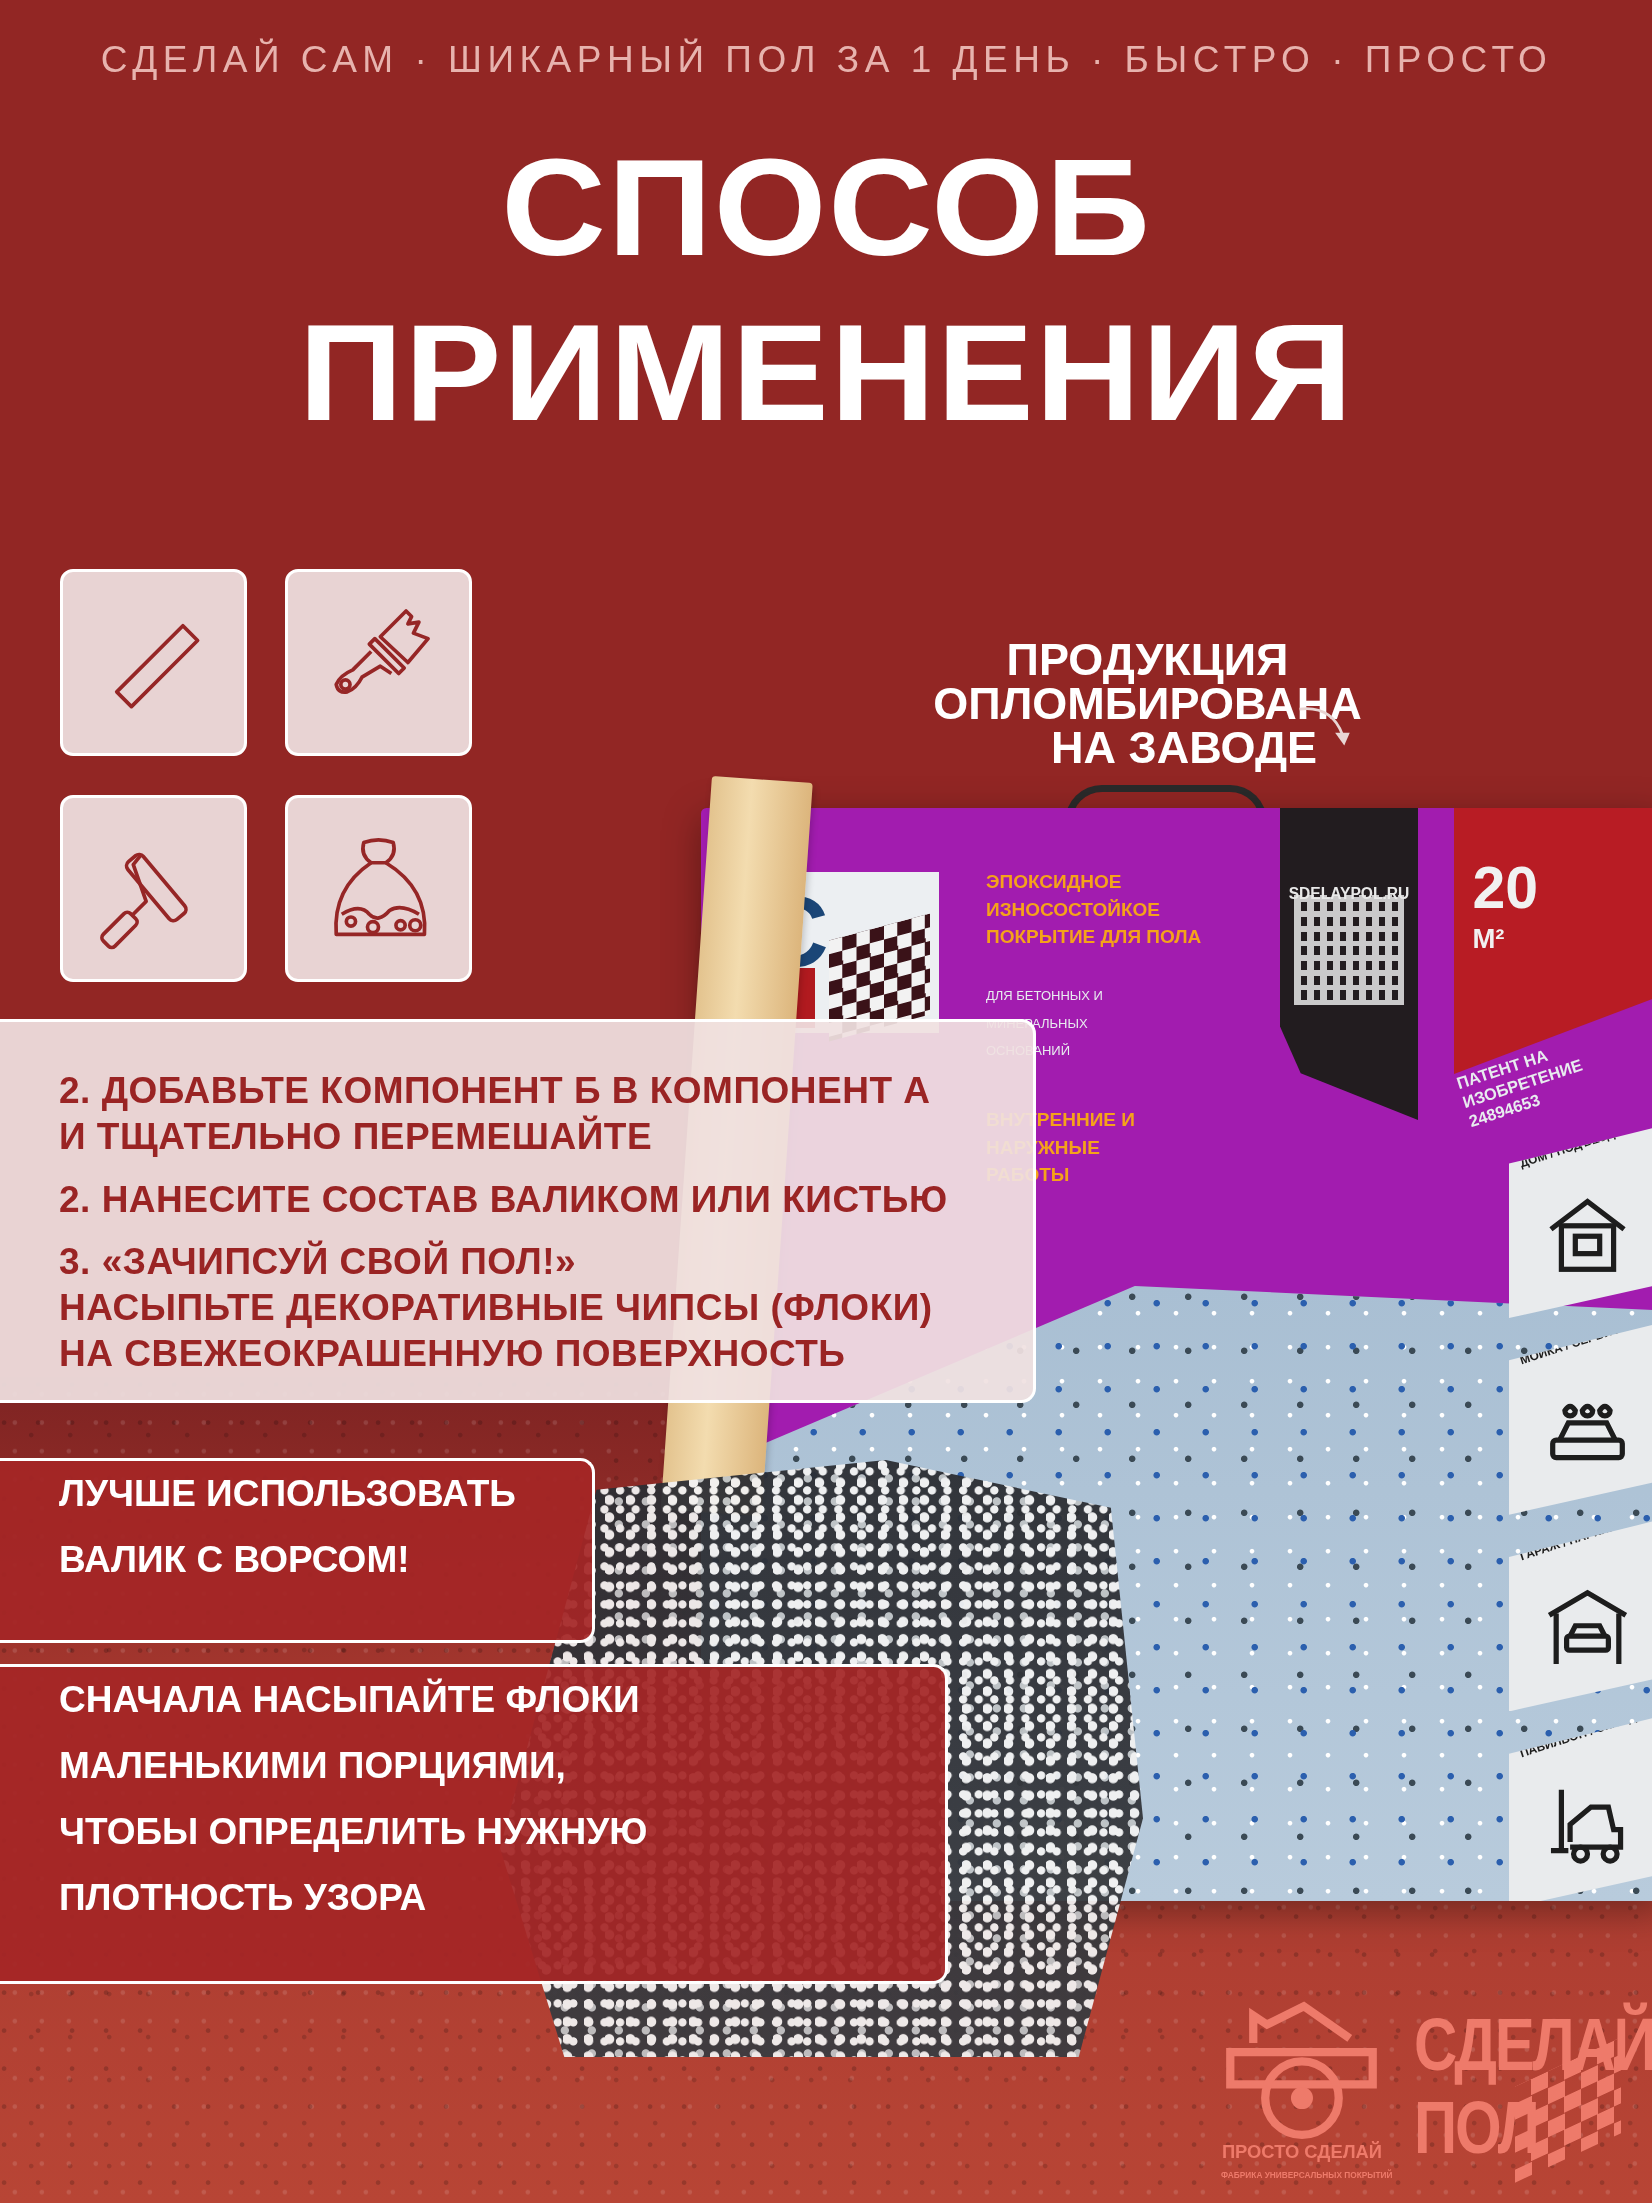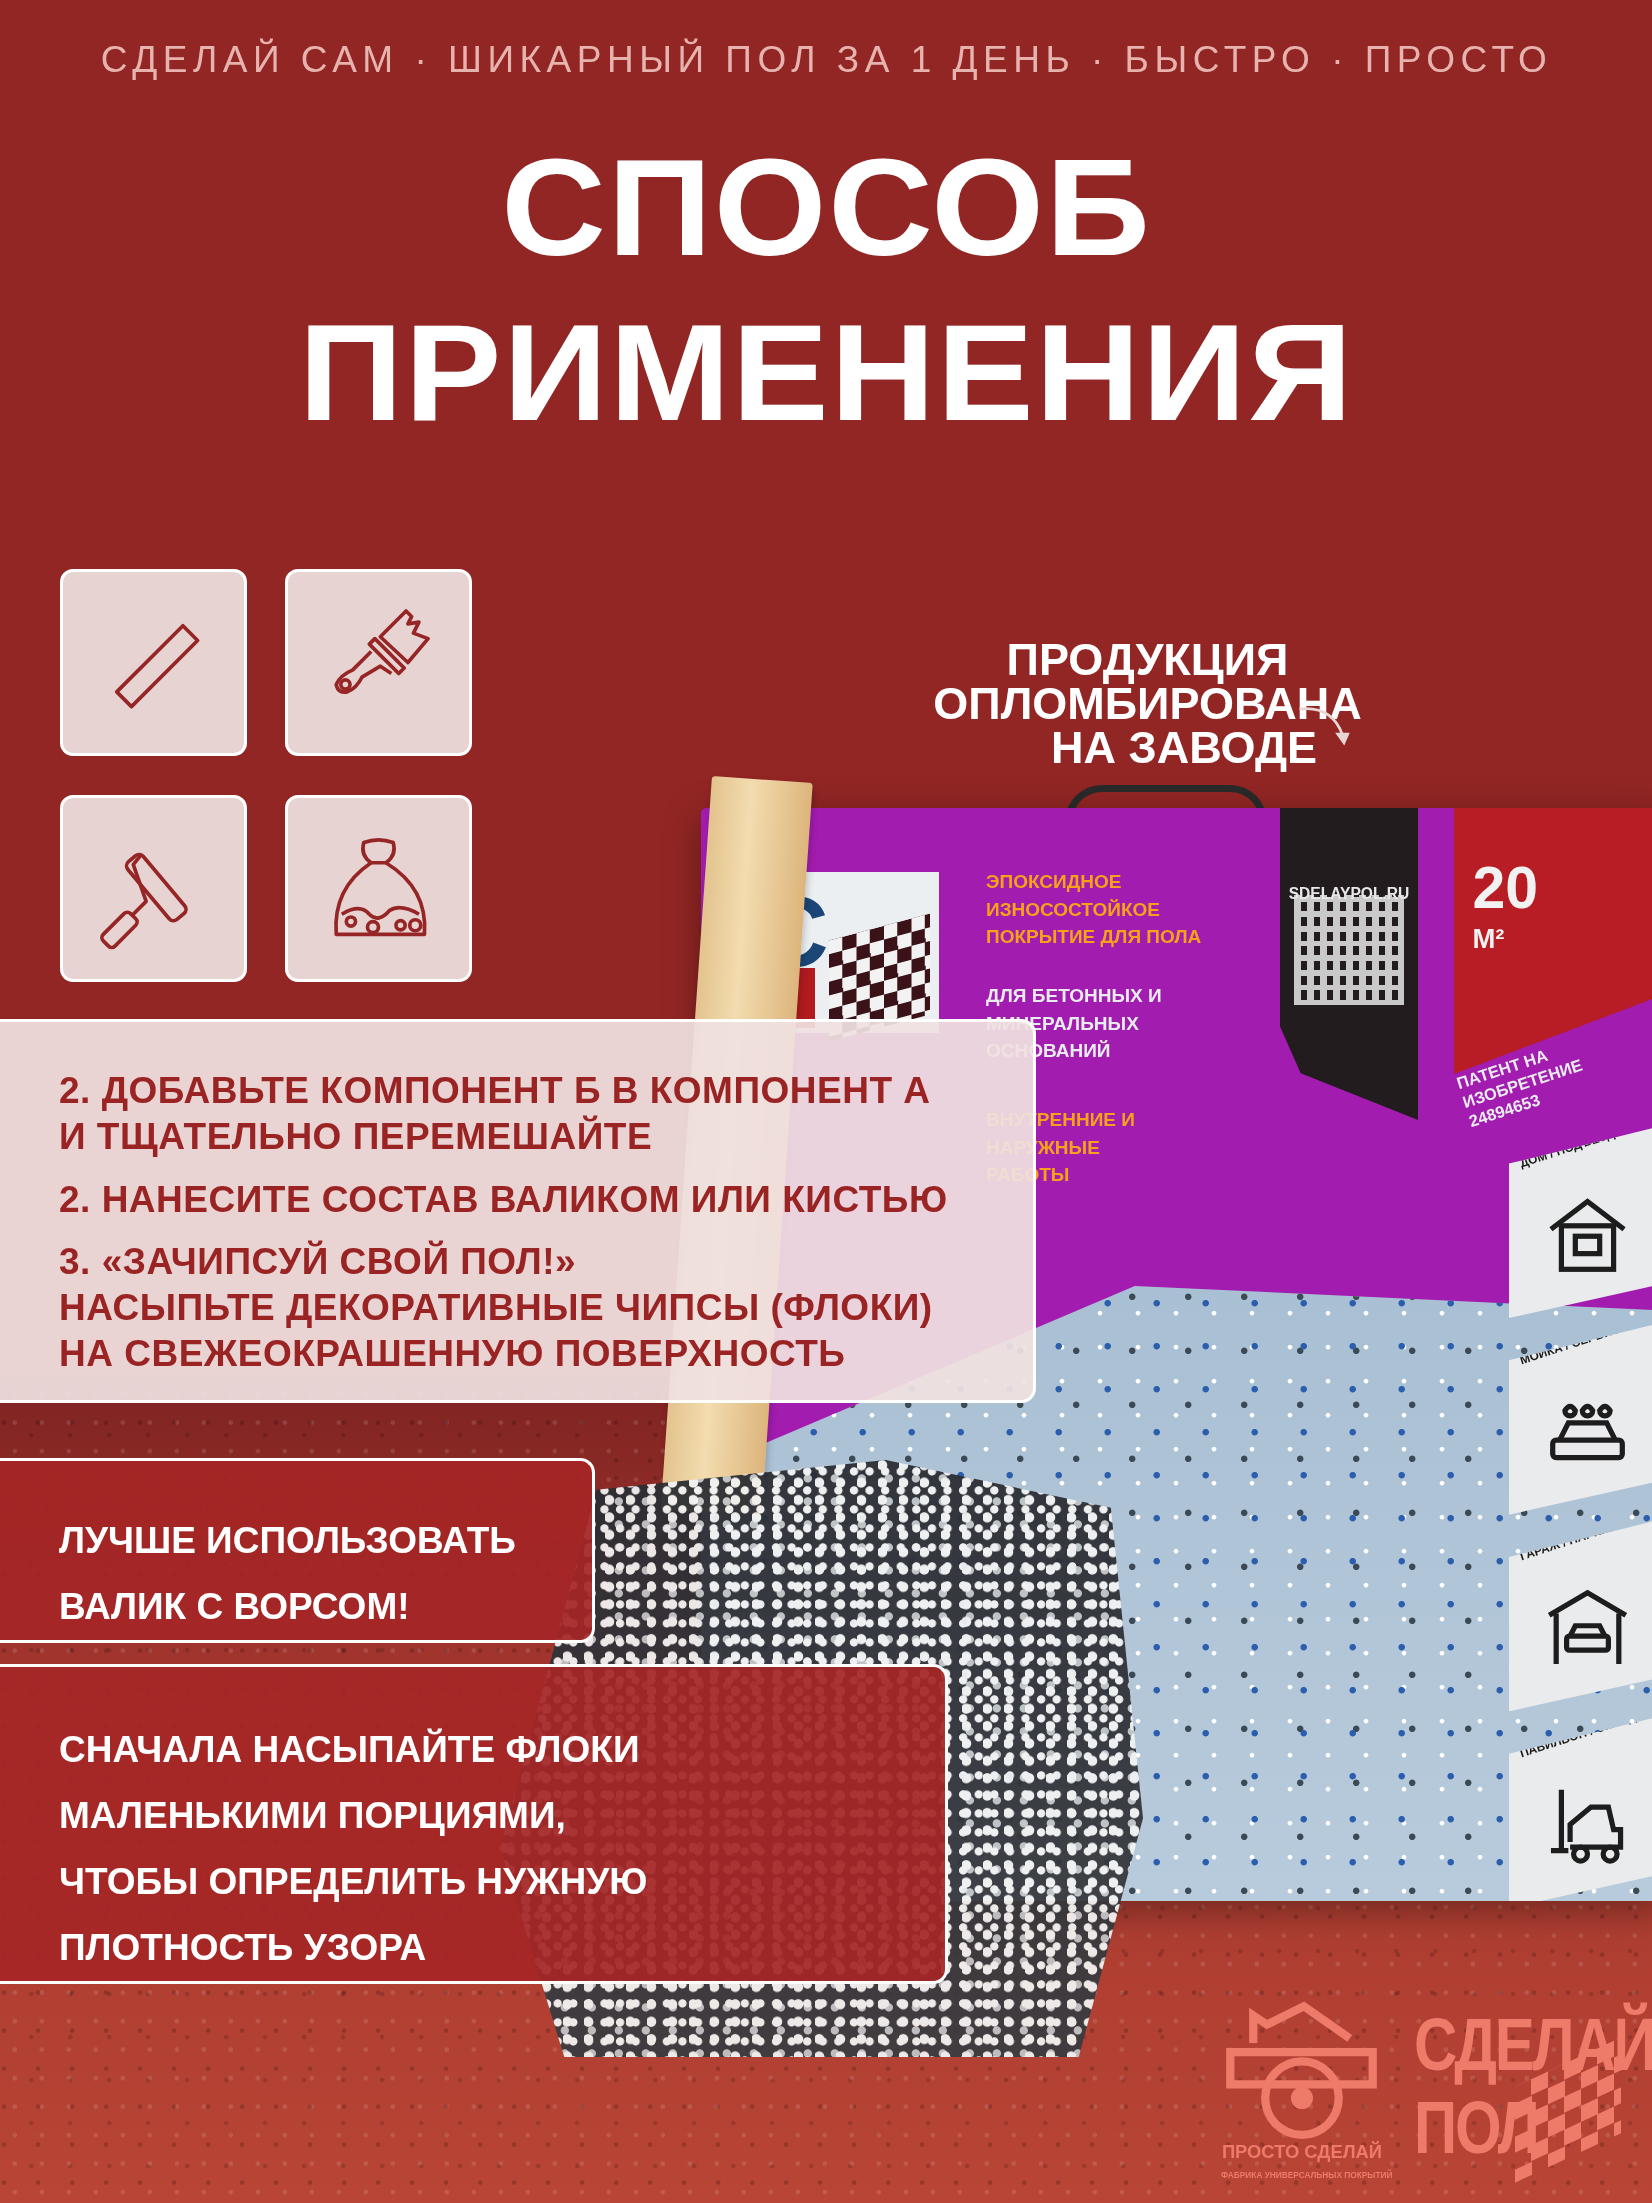--- a/index.html
+++ b/index.html
@@ -76,21 +76,21 @@
       position: absolute; right: 9.2px; top: 55px; width: 101px; height: 101px;
       background: repeating-conic-gradient(#3a1218 0 25%, #f2f2f2 0 50%) 0 0/27.5px 27.5px;
       transform: skewY(-15deg);
     }
     .box-orange {
       position: absolute; left: 285px; top: 60px; width: 303px;
       font-size: 19px; font-weight: 700; color: #f5a21a; line-height: 27.5px;
     }
     .box-white {
       position: absolute; left: 285px; top: 174px; width: 275px;
-      font-size: 19px; font-weight: 700; color: #e8ecef; line-height: 27.5px;
+      font-size: 13px; font-weight: 400; color: #e8ecef; line-height: 27.5px;
     }
     .box-orange2 {
       position: absolute; left: 285px; top: 298px; width: 275px;
       font-size: 19px; font-weight: 700; color: #f5a21a; line-height: 27.5px;
     }
     .box-qr-panel {
       position: absolute; left: 579px; top: 0; width: 138px; height: 312px;
       background: #221c1f;
       clip-path: polygon(0 0, 100% 0, 100% 100%, 15% 85%, 0 70%);
     }
@@ -155,21 +155,21 @@
       letter-spacing: 0.5px;
     }
     .instructions .step { margin-bottom: 16.5px; }
     .instructions .step span { white-space: nowrap; display: block; }
     .instructions .bold { font-weight: 900; }
 
     .tip {
       position: absolute; left: 0; background: rgba(165, 38, 38, 0.93);
       border: 3.7px solid #fff; border-left: none; border-radius: 0 14.7px 14.7px 0;
       color: #fff; font-size: 37px; font-weight: 700; line-height: 66px;
-      padding-left: 59px; display: flex; flex-direction: column; justify-content: flex-end;
+      padding-left: 59px; display: flex; flex-direction: column; justify-content: flex-start;
     }
     .tip.t1 { top: 1458px; width: 595px; height: 185px; }
     .tip.t2 { top: 1664px; width: 948px; height: 320px; }
 
     
     .logo-prosto { position: absolute; left: 1221px; top: 1997px; width: 161px; height: 170px; }
     .logo-prosto .fab { position: absolute; left: 0; top: 173px; width: 184px; font-size: 8.3px; font-weight: 700; color: #ee7a6a; text-align: left; }
     .logo-sdelay { position: absolute; left: 1414px; top: 2007px; width: 207px; height: 156px; }
     .logo-sdelay .w1 { position: absolute; left: 0; top: 0; font-size: 75px; font-weight: 700; color: #ee7a6a; line-height: 1; letter-spacing: -2.8px; transform: scaleX(0.8); transform-origin: left; }
     .logo-sdelay .w2 { position: absolute; left: 0; top: 83px; font-size: 75px; font-weight: 700; color: #ee7a6a; line-height: 1; letter-spacing: -2.8px; transform: scaleX(0.8); transform-origin: left; }

